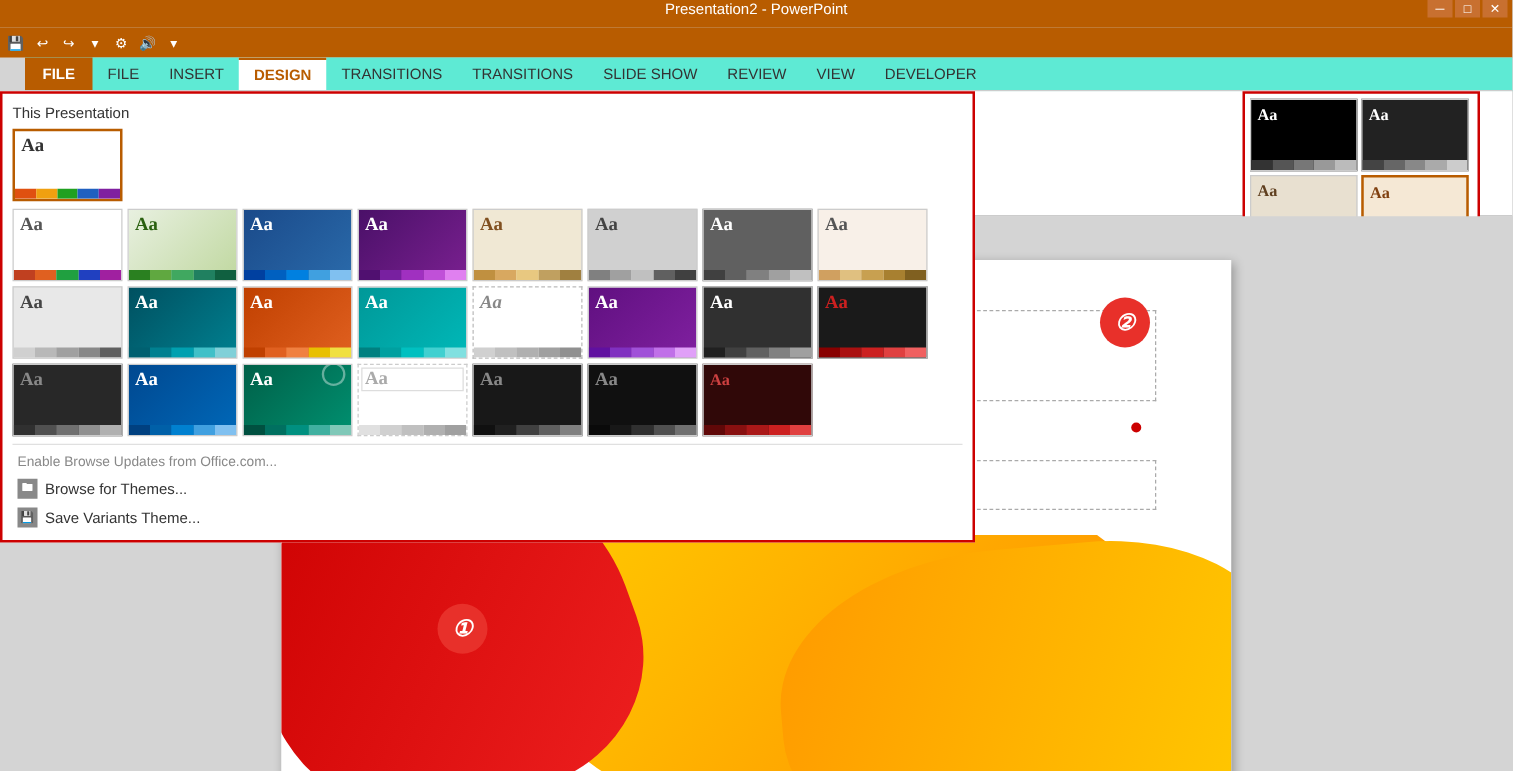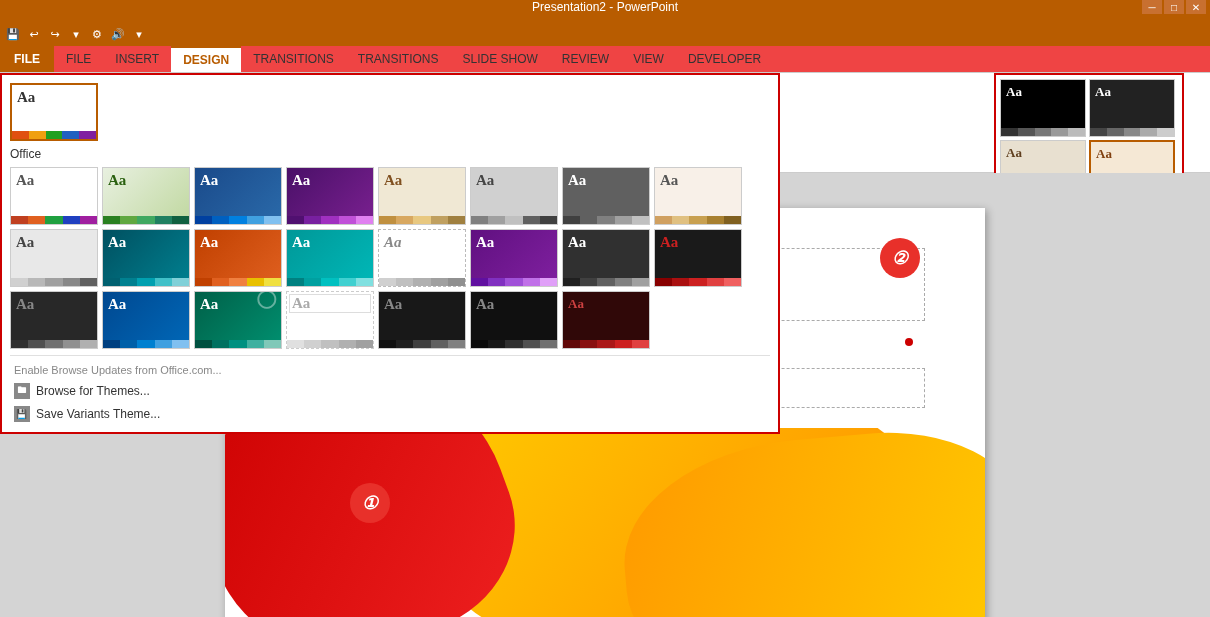--- a/index.html
+++ b/index.html
@@ -46,22 +46,23 @@
       display: flex; align-items: center; justify-content: center;
       font-size: 11px;
       cursor: pointer;
       border: none;
       background: transparent;
     }
 
     
     .ribbon-tabs {
       display: flex;
-      background: #ef4444;
+      background: #5eead4;
       border-bottom: 1px solid #ccc;
+      margin-left: 20px;
     }
     .ribbon-tab {
       padding: 4px 12px;
       font-size: 12px;
       cursor: pointer;
       color: #333;
       border: none;
       background: transparent;
       height: 26px;
       display: flex; align-items: center;
@@ -328,35 +329,35 @@
   <button class="ribbon-tab">TRANSITIONS</button>
   <button class="ribbon-tab">SLIDE SHOW</button>
   <button class="ribbon-tab">REVIEW</button>
   <button class="ribbon-tab">VIEW</button>
   <button class="ribbon-tab">DEVELOPER</button>
 </div>
 
 <div class="ribbon-content" style="position:relative; min-height:100px; overflow:visible;">
 
   <div class="theme-gallery-panel">
+    <div class="panel-section-title">This Presentation</div>
 
     <div class="theme-grid">
       <div class="theme-item current" style="background:white;">
         <div class="aa-text" style="color:#333;">Aa</div>
         <div class="theme-colorbar">
           <span style="background:#e05010;"></span>
           <span style="background:#f0a010;"></span>
           <span style="background:#20a020;"></span>
           <span style="background:#2060c0;"></span>
           <span style="background:#8020a0;"></span>
         </div>
       </div>
     </div>
 
-    <div class="panel-section-title">Office</div>
 
     <div class="theme-grid">
 
       <div class="theme-item" style="background:white;">
         <div class="aa-text" style="color:#555;">Aa</div>
         <div class="theme-colorbar">
             <span style="background:#c04020;"></span>
             <span style="background:#e06020;"></span>
             <span style="background:#20a040;"></span>
             <span style="background:#2040c0;"></span>

